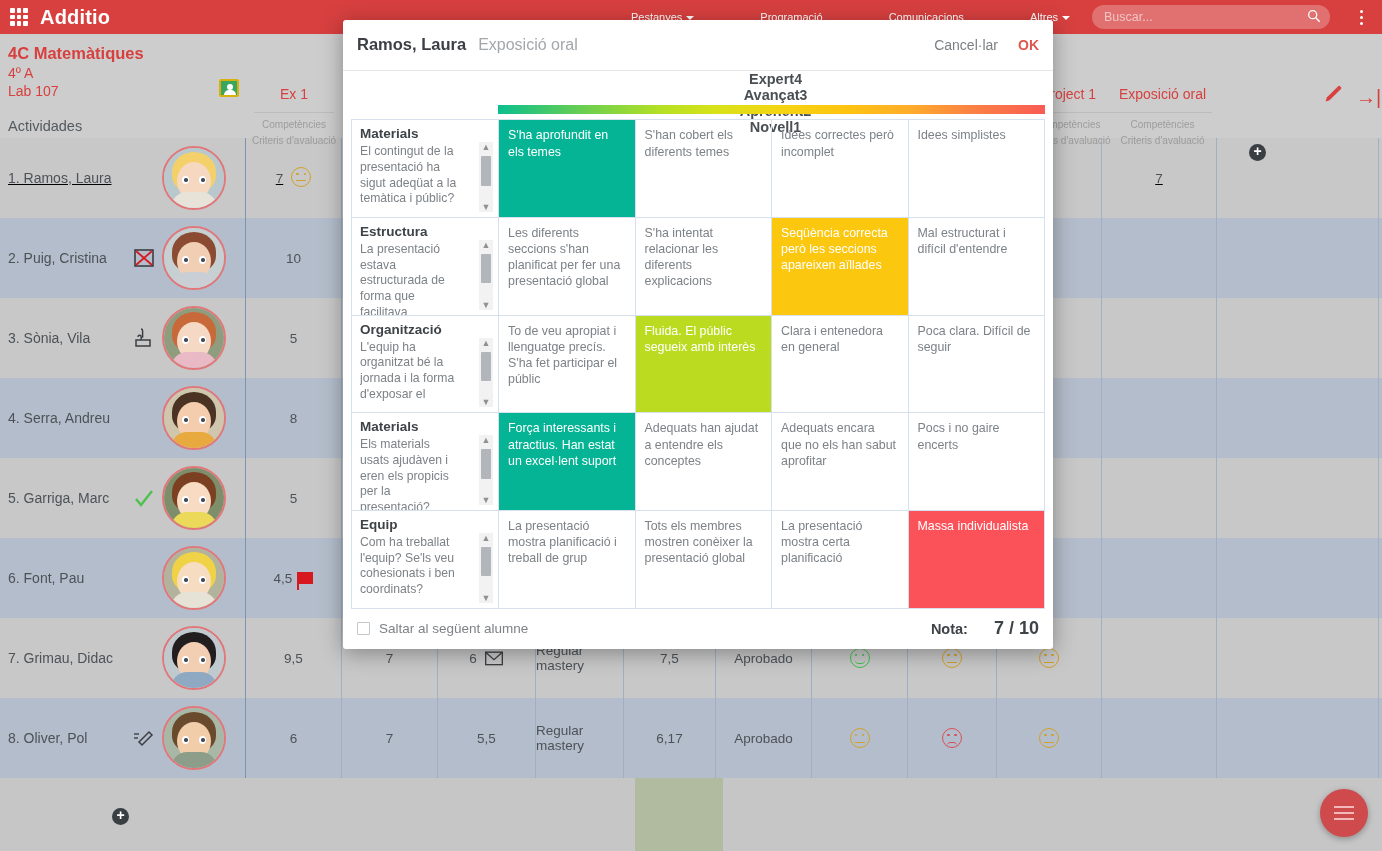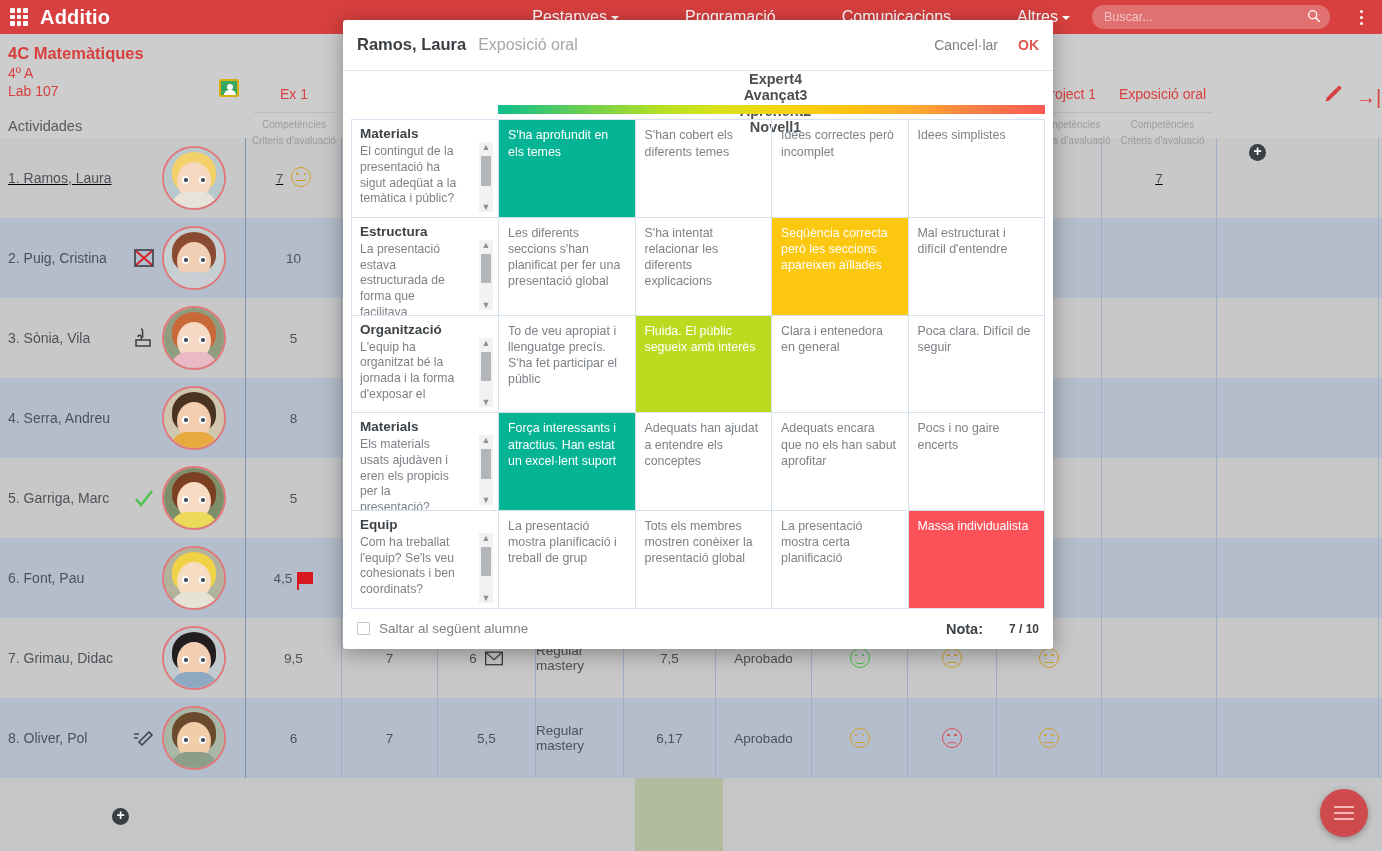--- a/index.html
+++ b/index.html
@@ -16,21 +16,21 @@
     position: absolute; top: 0; left: 0; width: 1382px; height: 34px;
     background: #d7403f; display: flex; align-items: center;
     z-index: 5;
   }
   .grid-icon { margin-left: 10px; width: 18px; height: 18px;
     display: grid; grid-template-columns: repeat(3,1fr); grid-template-rows: repeat(3,1fr);
     gap: 2px; }
   .grid-icon i { background: #fff; border-radius: 1px; display:block; }
   .brand { color: #fff; font-size: 20px; font-weight: bold; margin-left: 12px; letter-spacing: .2px; }
   .topnav { margin-left: auto; display: flex; align-items: center; gap: 22px; padding-right: 12px; }
-  .topnav a { color: #fff; font-size: 16px; text-decoration: none; white-space: nowrap; padding-left: 44px; }
+  .topnav a { color: #fff; font-size: 11px; text-decoration: none; white-space: nowrap; padding-left: 44px; }
   .caret { display:inline-block; margin-left:4px; border-left:4px solid transparent;
     border-right:4px solid transparent; border-top:4px solid #fff; vertical-align: middle; }
   .searchbox { position: relative; width: 238px; height: 24px; background: #e07170;
     border-radius: 12px; display: flex; align-items: center; }
   .searchbox input { background: transparent; border: 0; outline: none; color: #fff;
     font-size: 12.5px; padding: 0 28px 0 12px; width: 100%; height: 100%;
     font-family: "Liberation Sans", sans-serif; }
   .searchbox input::placeholder { color: #f1c4c3; }
   .search-ic { position: absolute; right: 9px; top: 4px; width: 14px; height: 14px; }
   .kebab { width: 18px; display:flex; flex-direction:column; align-items:center; gap:3px; cursor:pointer; }
@@ -154,21 +154,21 @@
   .opt.sel { color: #fff; }
   .opt.sel.teal { background: #05b495; }
   .opt.sel.lime { background: #bbdb21; }
   .opt.sel.yellow { background: #fcc70f; }
   .opt.sel.red { background: #fb5158; }
 
   .m-foot { height: 46px; display: flex; align-items: center; padding: 0 14px; }
   .chk { width: 13px; height: 13px; border: 1.4px solid #c4c8cc; border-radius: 1px; }
   .chk-lbl { margin-left: 9px; font-size: 13.5px; color: #7d8287; }
   .nota-lbl { margin-left: auto; font-size: 14.5px; font-weight: bold; color: #3e4347; }
-  .nota-val { margin-left: 26px; font-size: 12px; font-weight: bold; color: #3e4347; }
+  .nota-val { margin-left: 26px; font-size: 18px; font-weight: bold; color: #3e4347; }
 </style>
 </head>
 <body>
 
 <div id="app">
 
   <div class="topbar">
     <span class="grid-icon">
       <i></i>
         <i></i>

